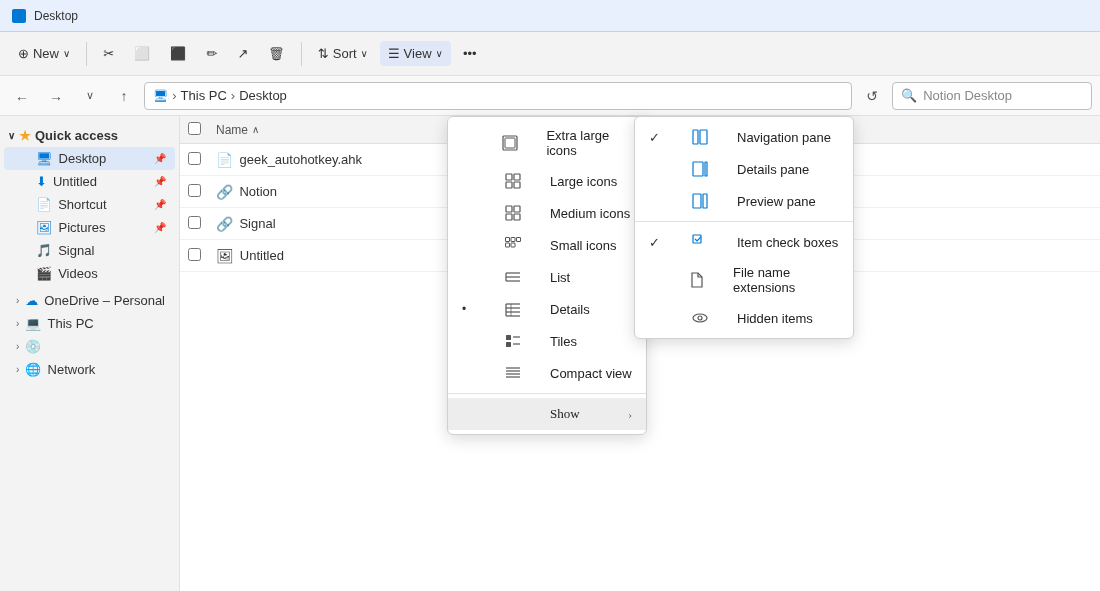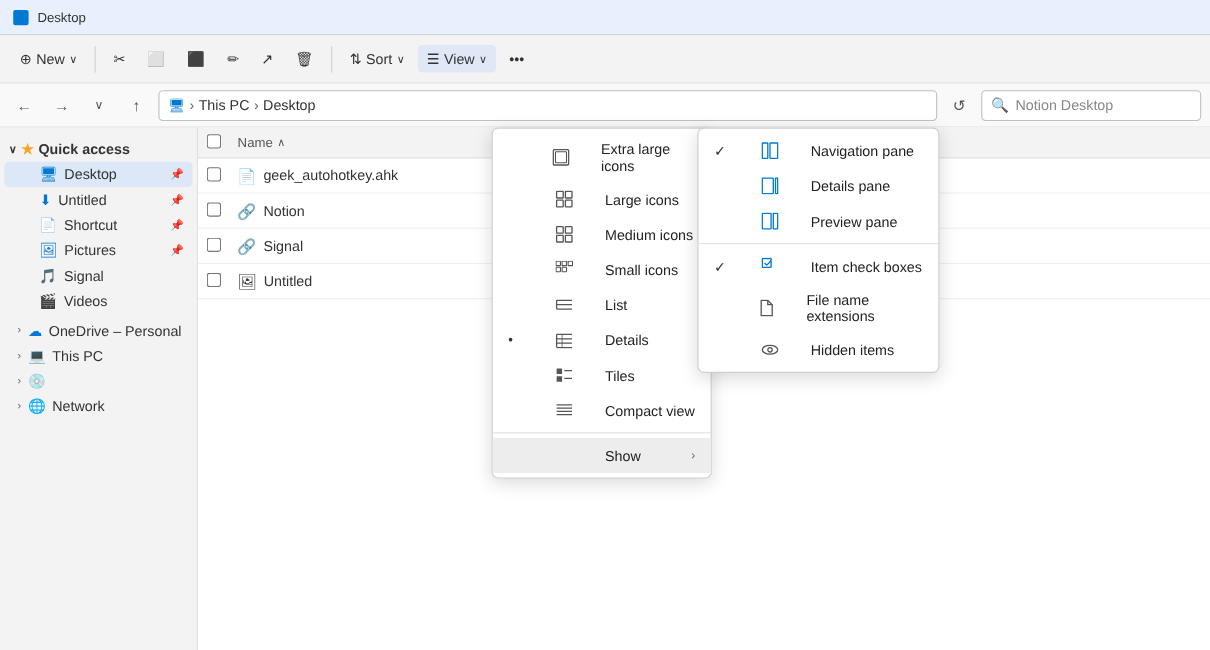--- a/index.html
+++ b/index.html
@@ -217,21 +217,21 @@
       top: 116px;
       left: 634px;
       width: 220px;
       background: white;
       border: 1px solid #d0d0d0;
       border-radius: 6px;
       box-shadow: 0 4px 16px rgba(0,0,0,0.15);
       z-index: 101;
       padding: 4px 0;
     }
-    .dropdown-item.show-item { background: #ededee; }
+    .dropdown-item.show-item { background: #ededee; font-family: Liberation Serif, serif; }
   </style>
 </head>
 <body>
 
 <div class="title-bar">
   <span class="title-bar-icon" style="background:#0078d4;width:14px;height:14px;border-radius:2px;display:inline-block;"></span>
   <span class="title-bar-text">Desktop</span>
 </div>
 
 <div class="toolbar">

